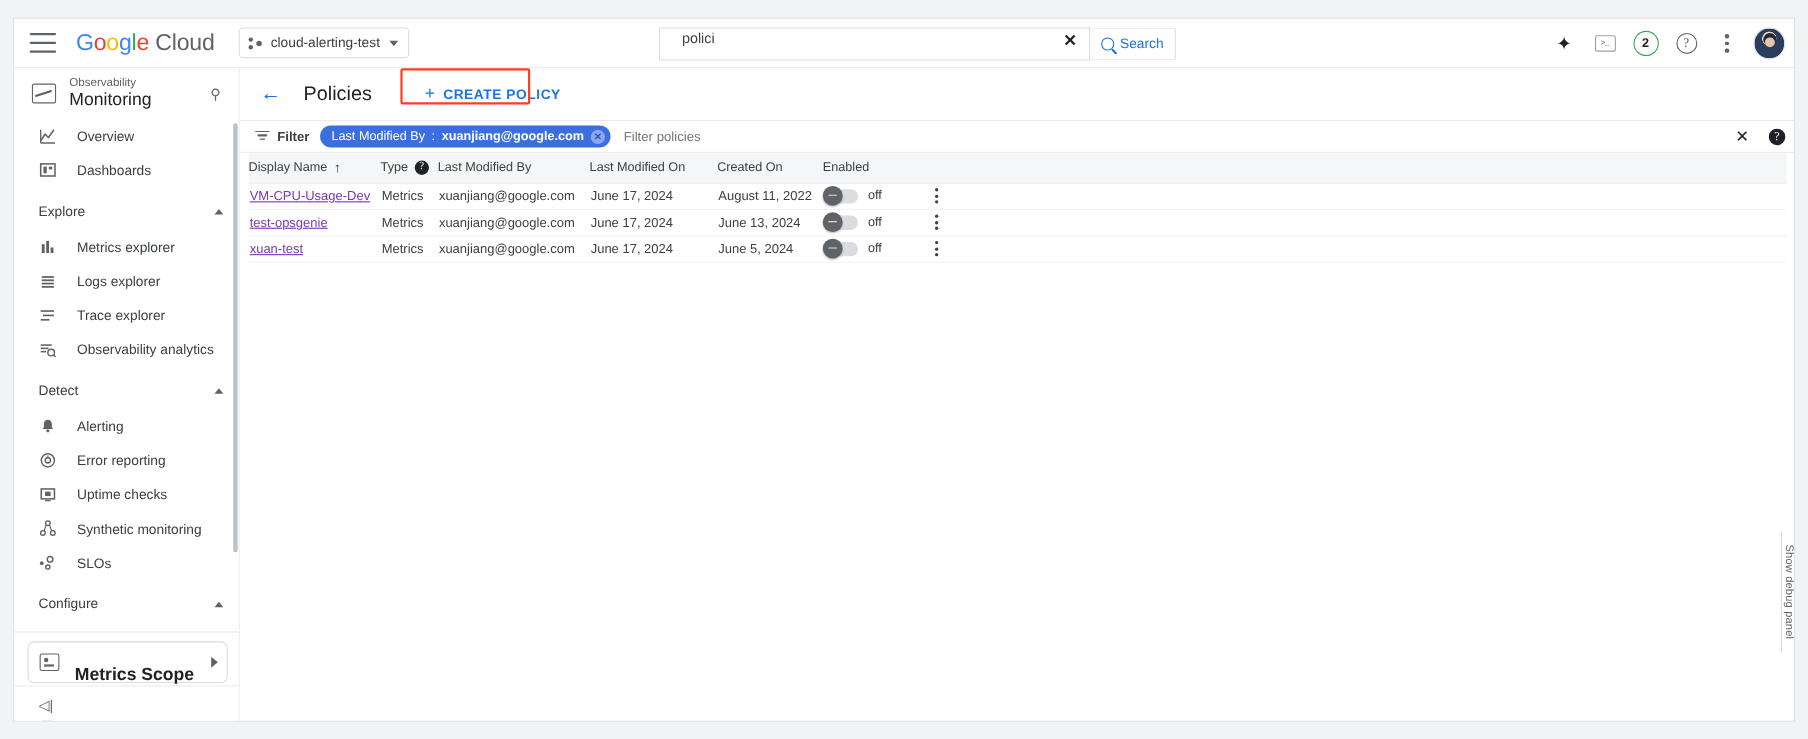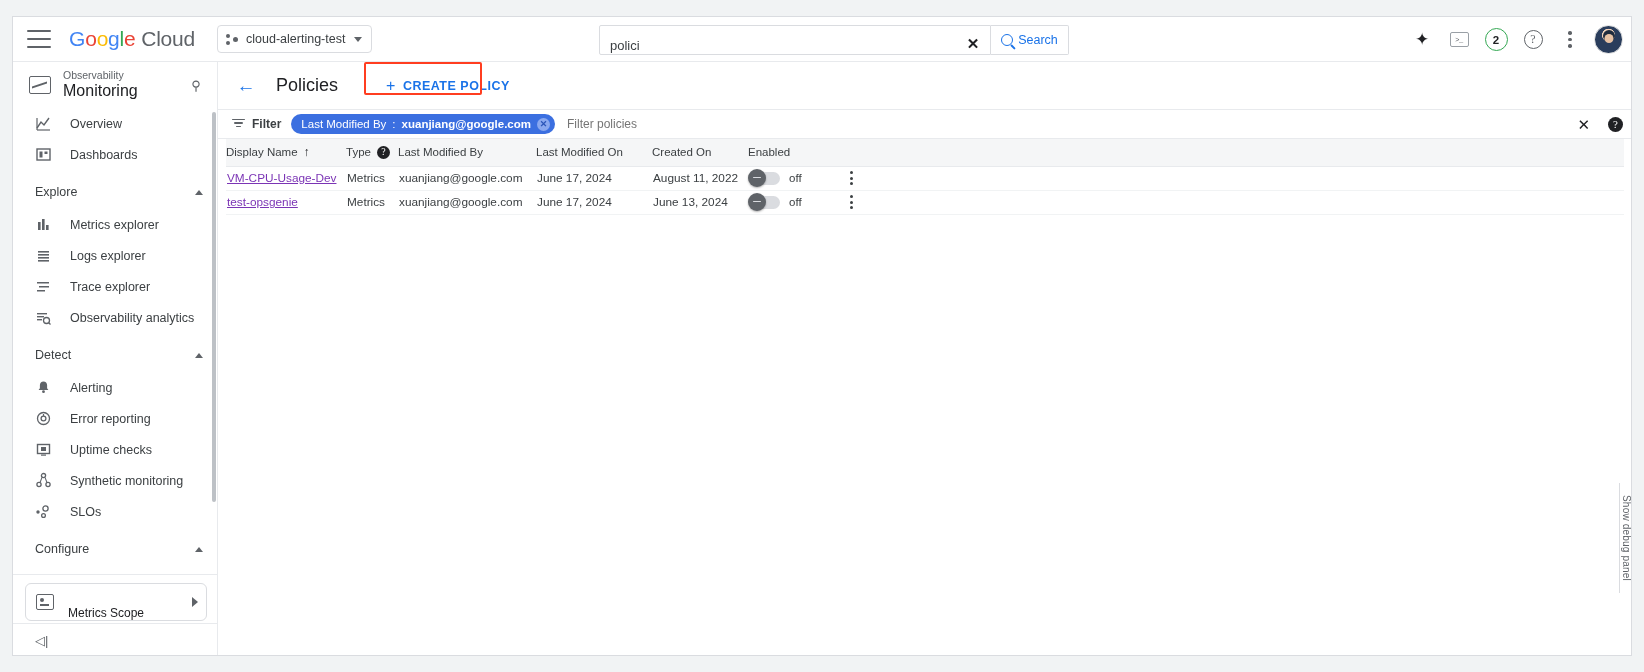--- a/index.html
+++ b/index.html
@@ -94,22 +94,22 @@
     left: 586px; top: 8px;
     width: 470px; height: 30px;
     display: flex;
     align-items: stretch;
   }
   .searchbox {
     flex: 1;
     border: 1px solid #dadce0;
     border-radius: 2px 0 0 2px;
     background: #fff;
-    display: flex; align-items: flex-end;
-    padding: 0 6px 0 8px;
+    display: flex; align-items: flex-start;
+    padding: 0 6px 0 18px;
   }
   .searchbox input {
     flex: 1;
     border: none; outline: none;
     font-size: 13px;
     color: #3c4043;
     font-family: "Liberation Sans", sans-serif;
     background: transparent;
   }
   .clear-x {
@@ -318,21 +318,21 @@
     width: 4px; height: 4px; border-radius: 50%;
     background: #5f6368;
   }
   .ms-ic::after {
     content: "";
     position: absolute; left: 2.5px; top: 8.5px;
     width: 9px; height: 2px;
     background: #5f6368;
   }
   .ms-text { flex: 1; line-height: 1.2; }
-  .ms-title { font-size: 12px; font-weight: normal; color: #202124; margin-top: 36px; }
+  .ms-title { font-size: 16px; font-weight: bold; color: #202124; margin-top: 36px; }
   .ms-sub { font-size: 11px; color: #5f6368; }
   .chev-right {
     width: 0; height: 0;
     border-top: 5px solid transparent;
     border-bottom: 5px solid transparent;
     border-left: 6px solid #5f6368;
   }
   .side-div { height: 1px; background: #e8eaed; margin: 8px 0 0 0; }
   .collapse-btn {
     position: absolute;
@@ -922,20 +922,42 @@
               </span>
             </td>
             <td>
               <span class="row-kebab">
                     <i></i>
                     <i></i>
                     <i></i>
                   </span>
             </td>
           </tr>
+          <tr>
+            <td><span class="cell-link">xuan-test</span></td>
+            <td>Metrics</td>
+            <td>xuanjiang@google.com</td>
+            <td>June 17, 2024</td>
+            <td>June 5, 2024</td>
+            <td>
+              <span class="toggle-cell">
+                <span class="switch">
+                      <span class="knob"></span>
+                    </span>
+                <span class="off-label">off</span>
+              </span>
+            </td>
+            <td>
+              <span class="row-kebab">
+                    <i></i>
+                    <i></i>
+                    <i></i>
+                  </span>
+            </td>
+          </tr>
         </tbody>
       </table>
     </div>
 
     <div class="debug-tab">
       <span>Show debug panel</span>
     </div>
   </div>
 
 </div>

